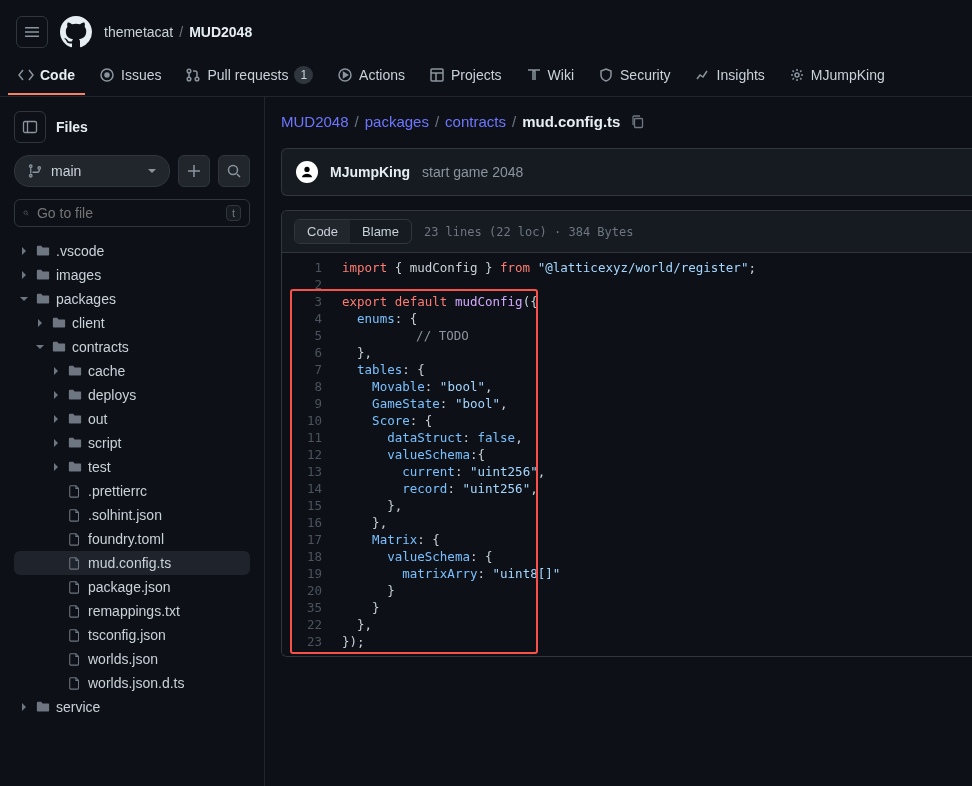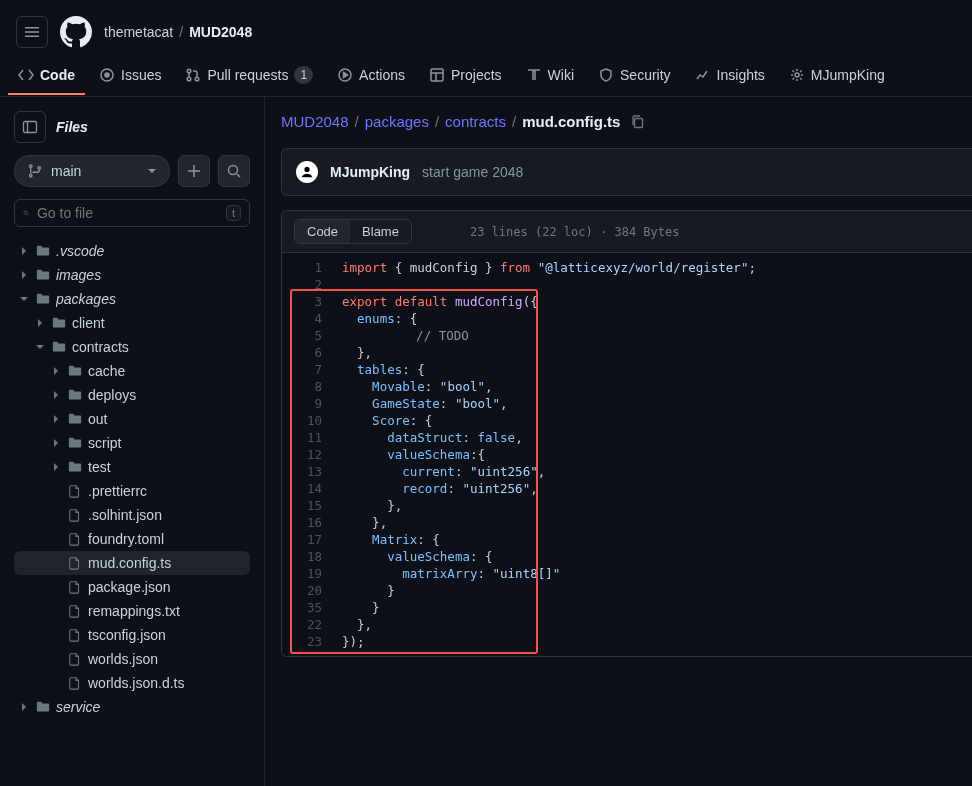--- a/index.html
+++ b/index.html
@@ -65,21 +65,21 @@
   .sidebar {
     width: 265px;
     border-right: 1px solid #21262d;
     display: flex; flex-direction: column;
     padding: 14px;
     gap: 12px;
   }
   .sidebar-header {
     display: flex; align-items: center; gap: 10px;
   }
-  .sidebar-header h2 { font-size: 14px; font-weight: 600; color: #e6edf3; font-style: italic; }
+  .sidebar-header h2 { font-size: 14px; font-weight: 600; color: #e6edf3; }
   .sidehdr-box {
     width: 32px; height: 32px; border:1px solid #30363d; border-radius:6px;
     display:flex; align-items:center; justify-content:center;
   }
   .branch-row { display: flex; gap: 8px; width:100%; }
   .branch-btn {
     flex: 1;
     display: flex; align-items: center; gap: 8px;
     background: #21262d;
     border: 1px solid #30363d;
@@ -126,21 +126,21 @@
   }
   .tree-row.selected { background:#1f242c; position:relative; }
   .tree-row.selected::before {
     content:""; position:absolute; left:-14px; top:3px; bottom:3px; width:3px;
     background:#1f6feb; border-radius:2px;
   }
   .chev { width:12px; display:inline-flex; justify-content:center; color:#6e7681; }
   .chev svg { transition: transform .1s; }
   .chev.open svg { transform: rotate(90deg); }
   .tree-row .name { flex:1; white-space:nowrap; overflow:hidden; text-overflow:ellipsis; }
-  .ind-0 { padding-left: 4px; font-style: italic; }
+  .ind-0 { padding-left: 4px; }
   .ind-1 { padding-left: 20px; }
   .ind-2 { padding-left: 36px; }
   .folder-icon, .file-icon { display:inline-flex; }
   
   
   .content { flex:1; padding: 14px 0 0 16px; overflow:hidden; }
   .path-crumb {
     display:flex; align-items:center; gap: 6px;
     padding: 2px 0 18px 0;
     font-size: 15px;
@@ -176,21 +176,21 @@
   }
   .code-toolbar {
     display:flex; align-items:center; gap:12px;
     padding: 8px 12px;
     background:#161b22;
     border-bottom:1px solid #30363d;
   }
   .seg { display:flex; border:1px solid #30363d; border-radius:6px; overflow:hidden; }
   .seg-btn { padding:4px 12px; font-size:13px; cursor:pointer; color:#c9d1d9; }
   .seg-btn.active { background:#21262d; }
-  .file-info { color:#6e7681; font-family: ui-monospace,SFMono-Regular,Menlo,monospace; font-size:12px;margin-left:46px; }
+  .file-info { color:#6e7681; font-family: ui-monospace,SFMono-Regular,Menlo,monospace; font-size:12px; }
   
   .code-body { display:flex; font-family: ui-monospace,SFMono-Regular,Menlo,monospace; font-size:12.5px; position:relative; background:#0d1117; }
   .gutter { width:48px; text-align:right; color:#4b535d; padding: 6px 8px 6px 0; user-select:none; }
   .gutter div { height:17px; line-height:17px; }
   .code-lines { flex:1; padding: 6px 12px 6px 12px; }
   .code-lines pre { margin:0; line-height:17px; white-space:pre; }
   .hl-box {
     position:absolute;
     border:2px solid #f85149;
     border-radius:3px;

